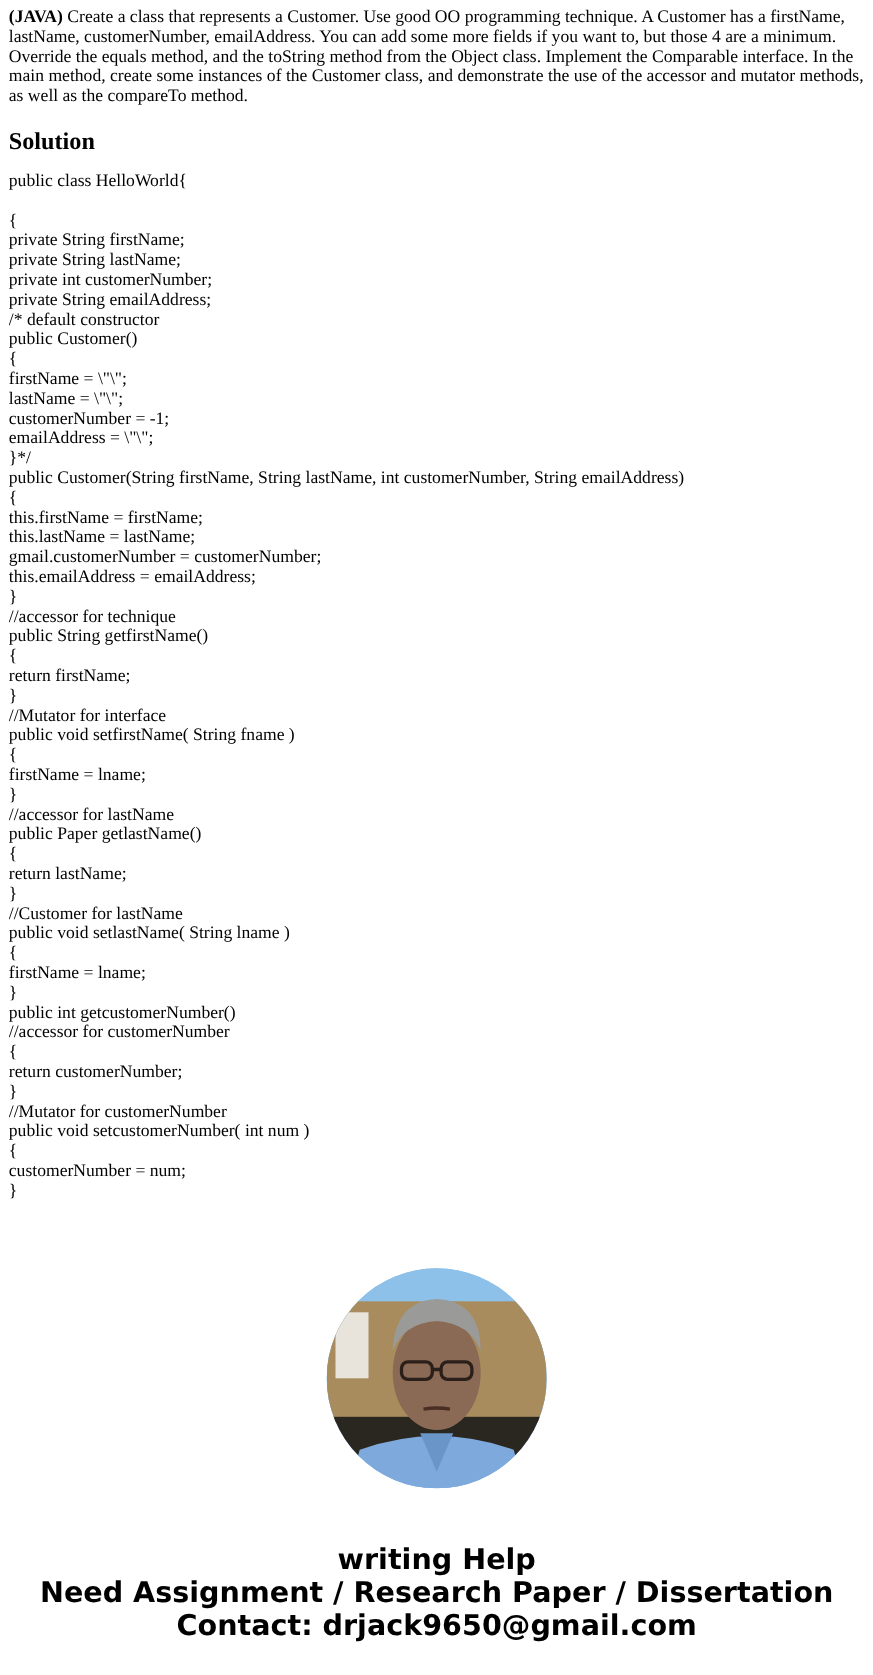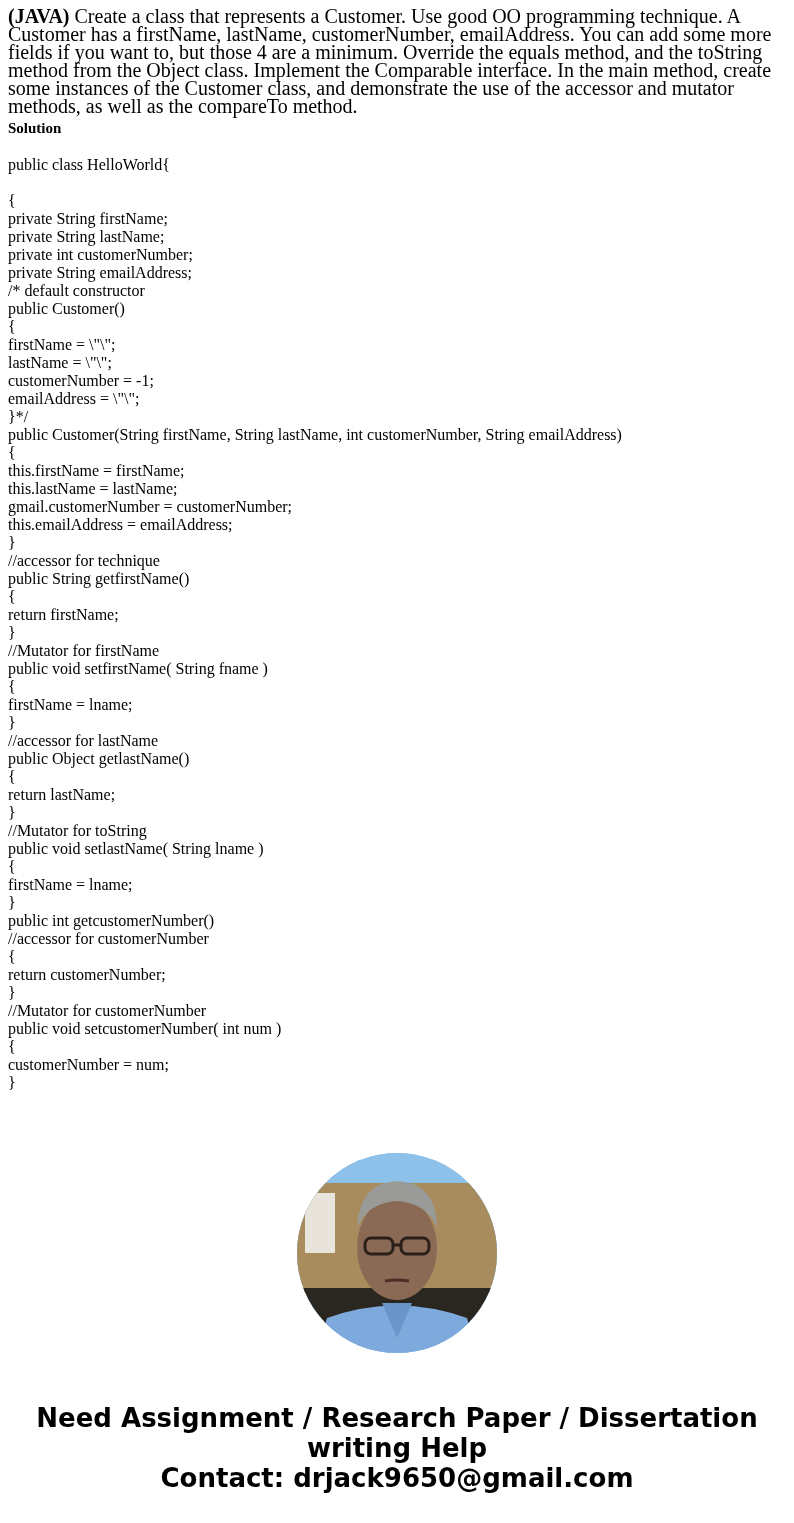--- a/index.html
+++ b/index.html
@@ -9,31 +9,31 @@
     overflow: hidden;
     position: relative;
     font-family: "Liberation Serif", serif;
     color: #000000;
   }
   .question {
     position: absolute;
     left: 8px;
     top: 7px;
     width: 780px;
-    font-size: 20px;
+    font-size: 16px;
     line-height: 18px;
     margin: 0;
   }
   .question b { font-weight: bold; }
   .solution-heading {
     position: absolute;
     left: 8px;
     top: 117px;
     margin: 0;
-    font-size: 15px;
+    font-size: 22px;
     font-weight: bold;
     line-height: 22px;
   }
   .code-area {
     position: absolute;
     left: 8px;
     top: 156px;
     width: 780px;
     height: 964px;
     overflow: hidden;
@@ -93,31 +93,31 @@
     <div class="code-line">this.firstName = firstName;</div>
     <div class="code-line">this.lastName = lastName;</div>
     <div class="code-line">gmail.customerNumber = customerNumber;</div>
     <div class="code-line">this.emailAddress = emailAddress;</div>
     <div class="code-line">}</div>
     <div class="code-line">//accessor for technique</div>
     <div class="code-line">public String getfirstName()</div>
     <div class="code-line">{</div>
     <div class="code-line">return firstName;</div>
     <div class="code-line">}</div>
-    <div class="code-line">//Mutator for firstName</div>
+    <div class="code-line">//Mutator for interface</div>
     <div class="code-line">public void setfirstName( String fname )</div>
     <div class="code-line">{</div>
     <div class="code-line">firstName = lname;</div>
     <div class="code-line">}</div>
     <div class="code-line">//accessor for lastName</div>
-    <div class="code-line">public Object getlastName()</div>
+    <div class="code-line">public Paper getlastName()</div>
     <div class="code-line">{</div>
     <div class="code-line">return lastName;</div>
     <div class="code-line">}</div>
-    <div class="code-line">//Mutator for toString</div>
+    <div class="code-line">//Customer for lastName</div>
     <div class="code-line">public void setlastName( String lname )</div>
     <div class="code-line">{</div>
     <div class="code-line">firstName = lname;</div>
     <div class="code-line">}</div>
     <div class="code-line">public int getcustomerNumber()</div>
     <div class="code-line">//accessor for customerNumber</div>
     <div class="code-line">{</div>
     <div class="code-line">return customerNumber;</div>
     <div class="code-line">}</div>
     <div class="code-line">//Mutator for customerNumber</div>
@@ -138,16 +138,16 @@
     <ellipse cx="100" cy="95" rx="40" ry="52" fill="#8a6a55"></ellipse>
     <path d="M60 75 Q62 30 100 28 Q140 30 140 75 Q130 50 100 48 Q70 50 60 75 Z" fill="#9a9a98"></path>
     <rect x="68" y="85" width="28" height="16" rx="6" fill="none" stroke="#2b1f1a" stroke-width="3"></rect>
     <rect x="104" y="85" width="28" height="16" rx="6" fill="none" stroke="#2b1f1a" stroke-width="3"></rect>
     <line x1="96" y1="92" x2="104" y2="92" stroke="#2b1f1a" stroke-width="3"></line>
     <path d="M88 128 Q100 126 112 128" stroke="#4a2e24" stroke-width="3" fill="none"></path>
   </svg>
 </div>
 
 <div class="promo">
+  <div>writing Help</div>
   <div>Need Assignment / Research Paper / Dissertation</div>
-  <div>writing Help</div>
   <div>Contact: drjack9650@gmail.com</div>
 </div>
 
 </body></html>

